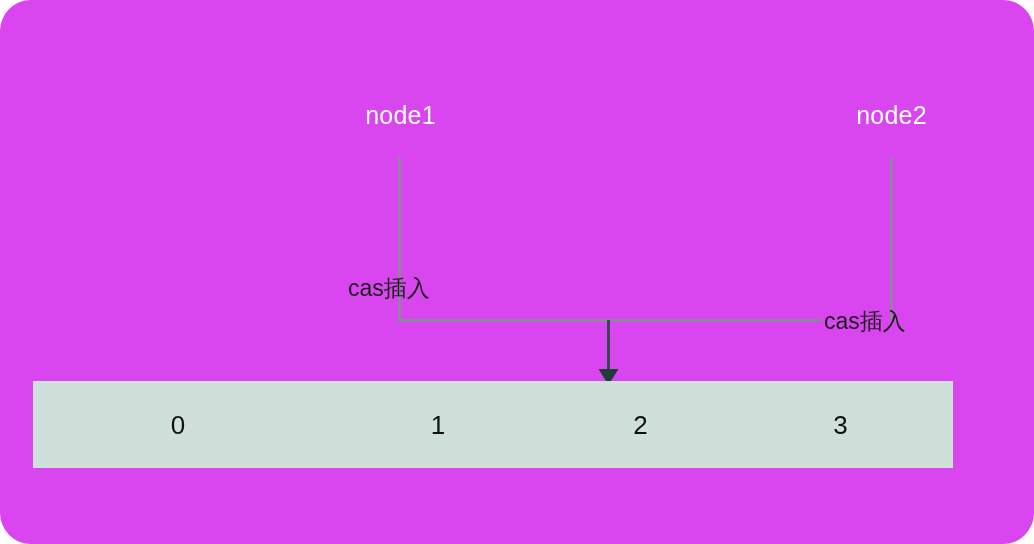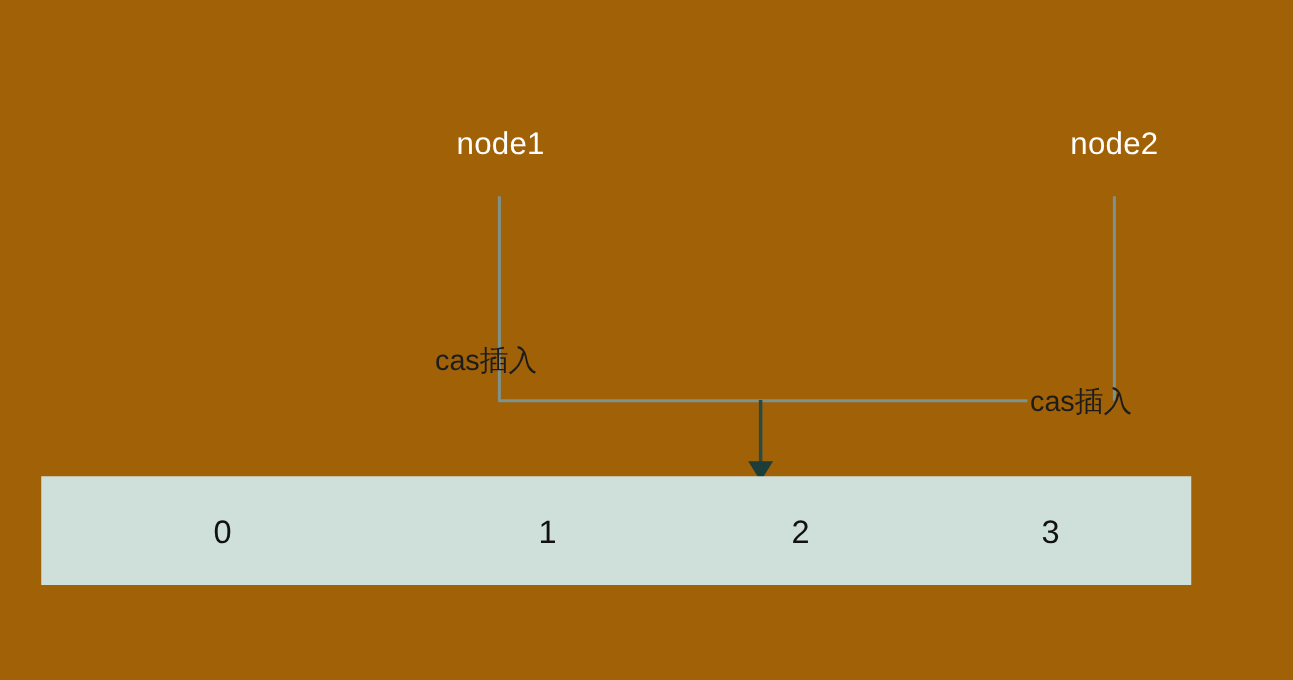--- a/index.html
+++ b/index.html
@@ -10,21 +10,22 @@
     width: 1034px;
     height: 544px;
     background: #ffffff;
     font-family: "Liberation Sans", "DejaVu Sans", sans-serif;
     overflow: hidden;
   }
   #canvas {
     position: relative;
     width: 1034px;
     height: 544px;
-    background: #a16207;
+    background: #d946ef;
+    border-radius: 31px;
   }
   #edge-layer {
     position: absolute;
     left: 0;
     top: 0;
     width: 1034px;
     height: 544px;
   }
   .node-box {
     position: absolute;

